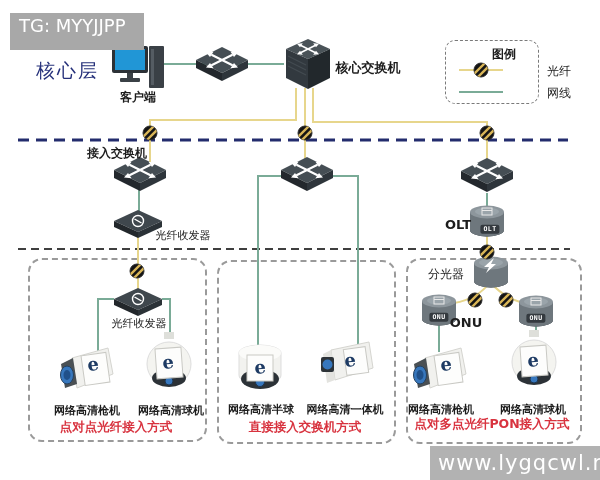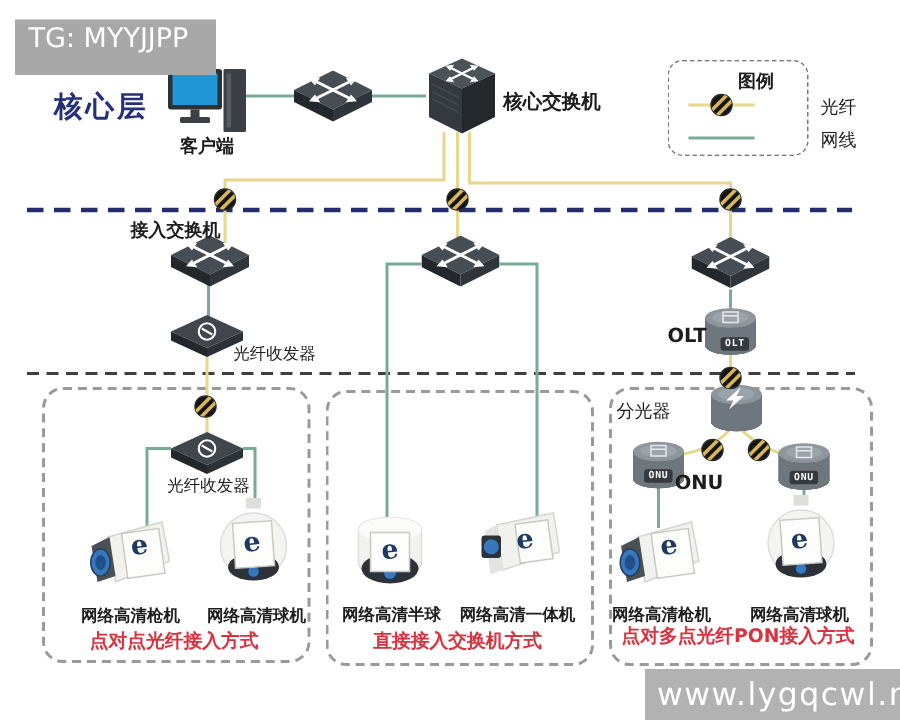--- a/index.html
+++ b/index.html
@@ -6,21 +6,21 @@
   .stage{position:relative;width:600px;height:480px;background:#ffffff;overflow:hidden;
          font-family:"DejaVu Sans","Liberation Sans",sans-serif;}
   .group-box{position:absolute;border:2px dashed #9a9a9a;border-radius:14px;background:transparent;z-index:1;}
   .legend-box{position:absolute;left:445px;top:40px;width:92px;height:62px;border:1.5px dashed #7a7a7a;border-radius:10px;z-index:1;}
   svg.layer{position:absolute;left:0;top:0;z-index:2;}
   .lbl{position:absolute;z-index:3;color:#1d1d1d;white-space:nowrap;transform:translateX(-50%);font-size:11px;}
   .lbl-left{position:absolute;z-index:3;color:#1d1d1d;white-space:nowrap;font-size:12px;padding-left:40px;}
   .lbl-md{font-size:12px;}
   .lbl-lg{font-size:13px;}
   .bold{font-weight:bold;}
-  .layer-label{position:absolute;z-index:3;font-size:19px;font-weight:bold;letter-spacing:2px;color:var(--layer_text,#25307a);}
+  .layer-label{position:absolute;z-index:3;font-size:19px;font-weight:normal;letter-spacing:2px;color:var(--layer_text,#25307a);}
   .method{position:absolute;z-index:3;font-size:12.5px;font-weight:bold;white-space:nowrap;transform:translateX(-50%);color:var(--method_text,#d8333f);}
   .banner{position:absolute;left:10px;top:13px;width:134px;height:37px;z-index:4;background:var(--banner_bg,#a8a8a8);
           color:#fff;font-size:18px;line-height:25px;padding-left:9px;box-sizing:border-box;}
   .watermark{position:absolute;left:430px;top:446px;width:170px;height:34px;z-index:4;background:#b2b2b2;
              color:#fff;font-size:21px;line-height:34px;padding-left:8px;box-sizing:border-box;letter-spacing:1px;}
   .badge{position:absolute;z-index:3;transform:translate(-50%,-50%);background:#343a3f;color:#fff;
          font-family:"DejaVu Sans Mono","Liberation Mono",monospace;font-size:6.5px;font-weight:bold;
          padding:1px 3px;border-radius:2px;letter-spacing:.5px;line-height:1;}
   .elogo{position:absolute;z-index:3;transform:translate(-50%,-50%) rotate(-6deg);
          font-family:"DejaVu Serif","Liberation Serif",serif;font-weight:bold;font-size:18px;color:#1d3a63;}
@@ -235,21 +235,21 @@
   <div class="lbl-left bold" style="left:452px;top:46px;">图例</div>
   <div class="lbl-left" style="left:507px;top:63px;">光纤</div>
   <div class="lbl-left" style="left:507px;top:85px;">网线</div>
 
   <div class="lbl lbl-md bold" style="left:138px;top:89px;">客户端</div>
   <div class="lbl lbl-lg bold" style="left:368px;top:59px;">核心交换机</div>
   <div class="lbl lbl-md bold" style="left:117px;top:145px;">接入交换机</div>
   <div class="lbl" style="left:183px;top:228px;">光纤收发器</div>
   <div class="lbl" style="left:139px;top:316px;">光纤收发器</div>
   <div class="lbl lbl-lg bold" style="left:458px;top:217px;">OLT</div>
-  <div class="lbl lbl-md" style="left:429px;top:266px;text-align:right;">分光器</div>
+  <div class="lbl lbl-md" style="left:446px;top:266px;text-align:right;">分光器</div>
   <div class="lbl lbl-lg bold" style="left:466px;top:315px;">ONU</div>
 
   <span class="badge" style="left:490px;top:229px;">OLT</span>
   <span class="badge" style="left:439px;top:317px;">ONU</span>
   <span class="badge" style="left:536px;top:318px;">ONU</span>
 
   <span class="elogo" style="left:93px;top:364px;">e</span>
   <span class="elogo" style="left:168px;top:362px;">e</span>
   <span class="elogo" style="left:260px;top:367px;">e</span>
   <span class="elogo" style="left:350px;top:360px;">e</span>

